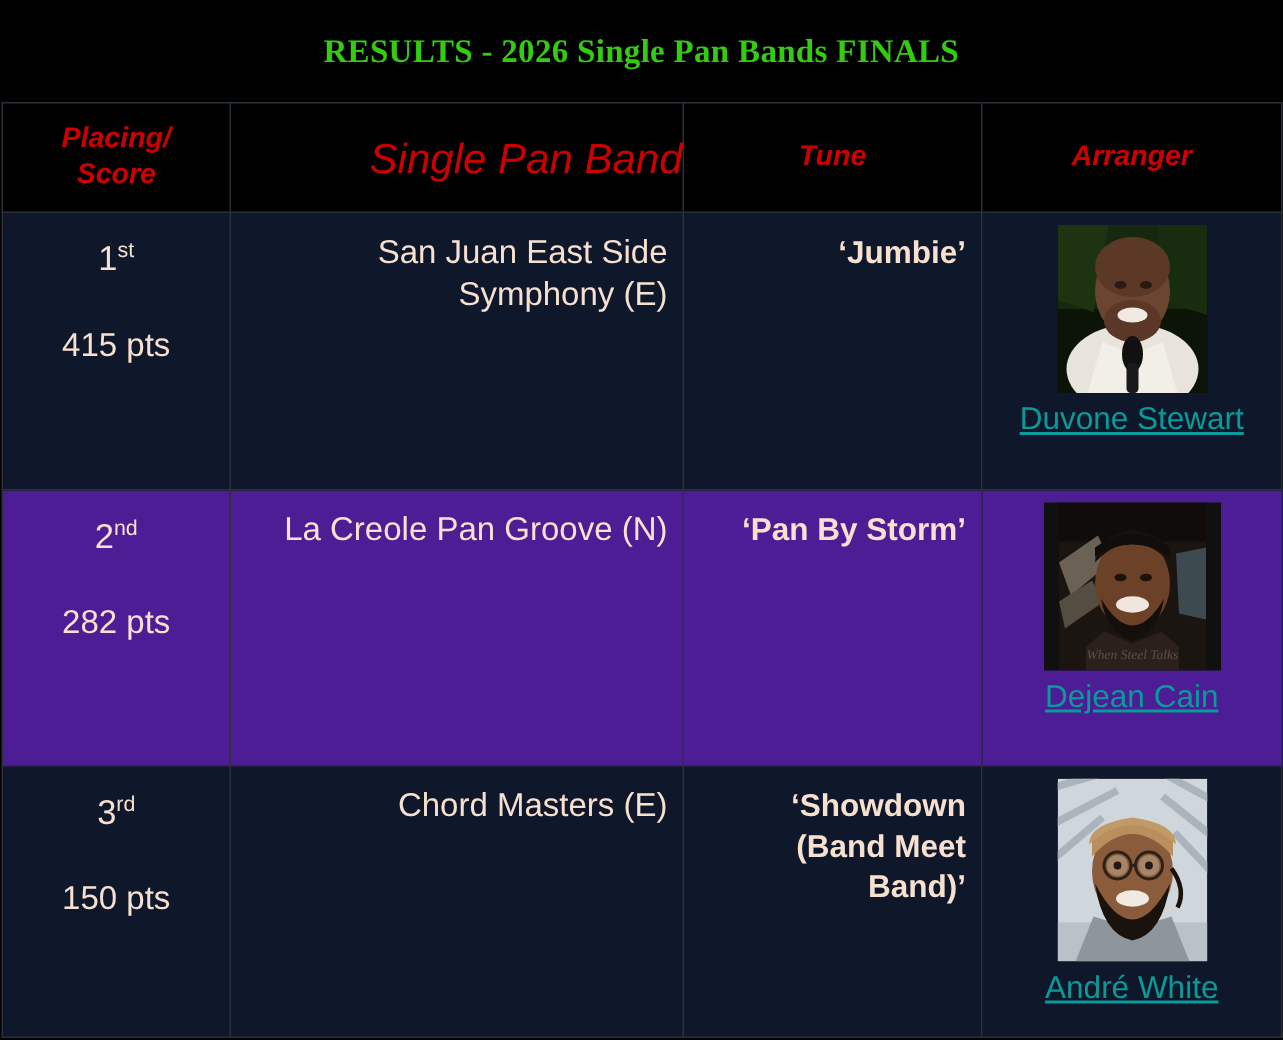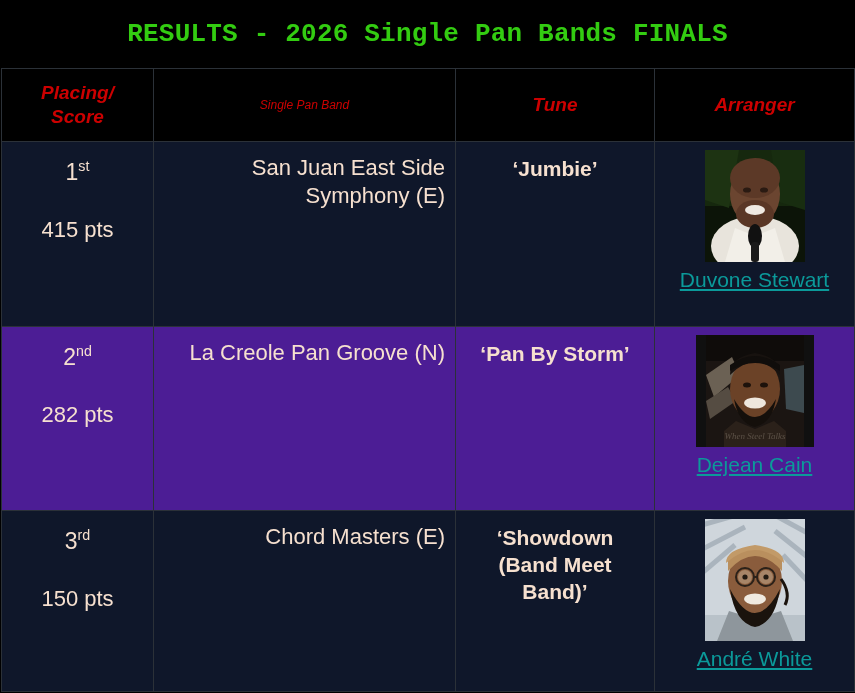--- a/index.html
+++ b/index.html
@@ -25,23 +25,23 @@
 
   
   .title-bar {
     height: 68px;
     display: flex;
     align-items: center;
     justify-content: center;
     background: #000000;
   }
   .title-text {
-    font-family: Liberation Mono, monospace;
+    font-family: Liberation Serif, serif;
     font-weight: bold;
-    font-size: 26px;
+    font-size: 22px;
     color: #33cc11;
     letter-spacing: 0.2px;
     white-space: nowrap;
   }
 
   
   table.results {
     width: 853px;
     margin: 0 1px;
     border-collapse: collapse;
@@ -68,21 +68,21 @@
     background: #000000;
   }
   .hdr {
     color: #cc0000;
     font-style: italic;
     font-size: 19px;
     line-height: 1.25;
     font-family: "Liberation Sans", sans-serif;
   }
   .hdr.bold { font-weight: bold; }
-  .hdr.light { font-weight: normal; font-size: 12px; }
+  .hdr.light { font-weight: normal; font-size: 28px; text-align: right; }
 
   
   tr.data-row td { background: #0f172a; }
   tr.data-row.alt td { background: #4c1d95; }
 
   tr.r1 td { height: 184px; }
   tr.r2 td { height: 183px; }
   tr.r3 td { height: 180px; }
 
   .cell-inner {
@@ -118,21 +118,21 @@
     text-align: right;
     padding-left: 3px;
   }
 
   
   .tune-name {
     color: #f6e0cf;
     font-size: 21px;
     font-weight: bold;
     line-height: 1.28;
-    text-align: center;
+    text-align: right;
     padding-top: 2px;
   }
 
   
   .arr-cell {
     text-align: center;
     padding-top: 8px;
   }
   .photo {
     width: 100px;

